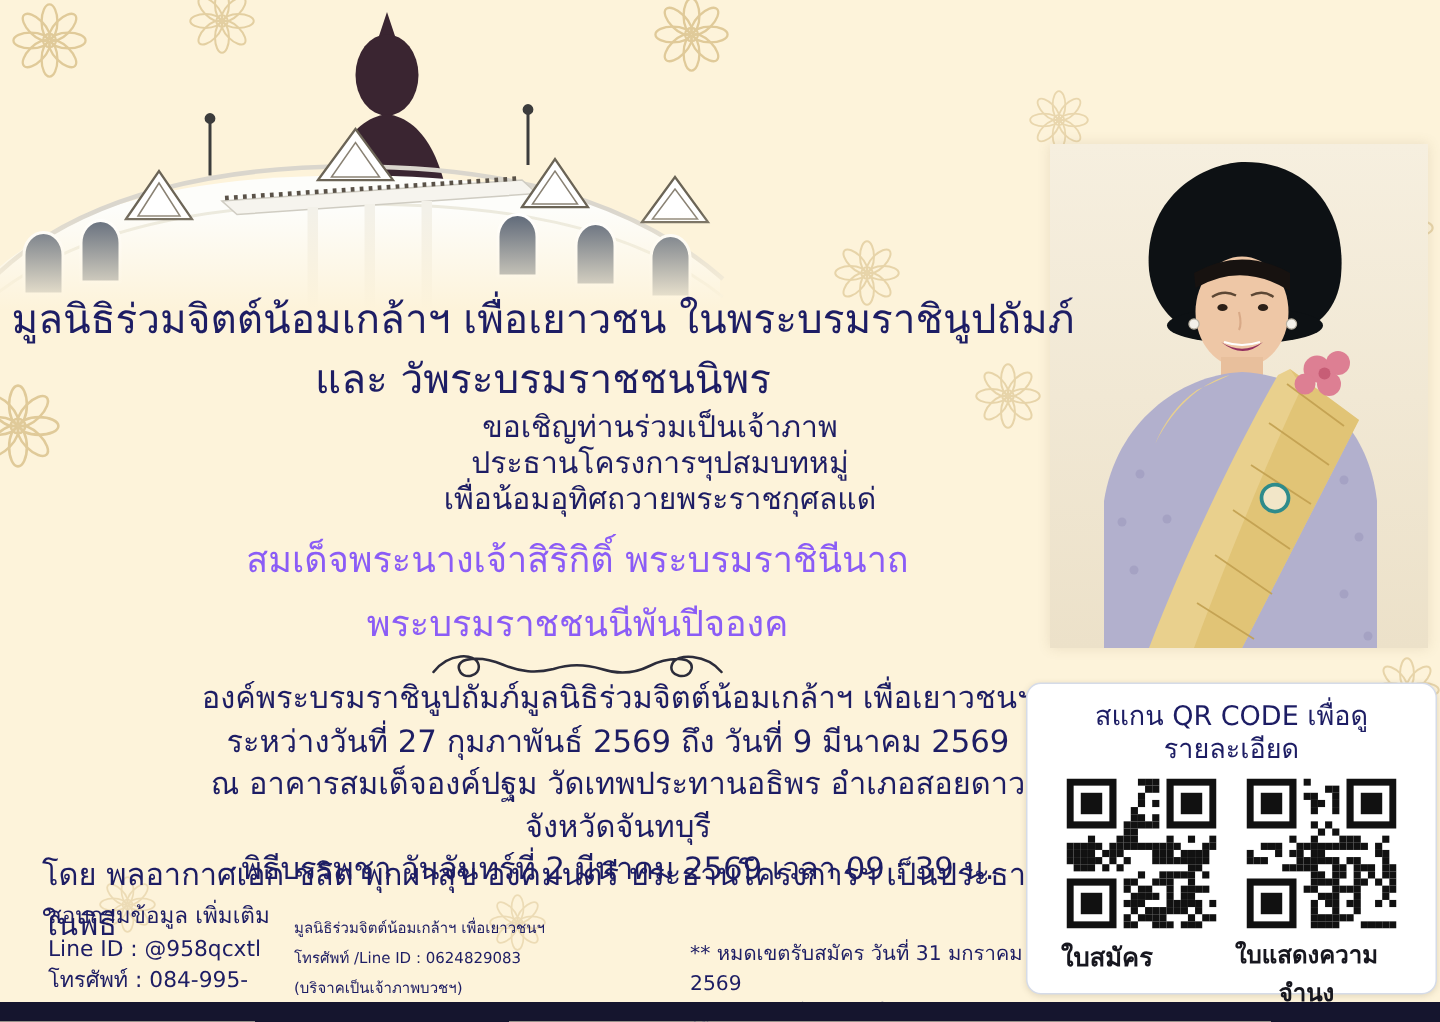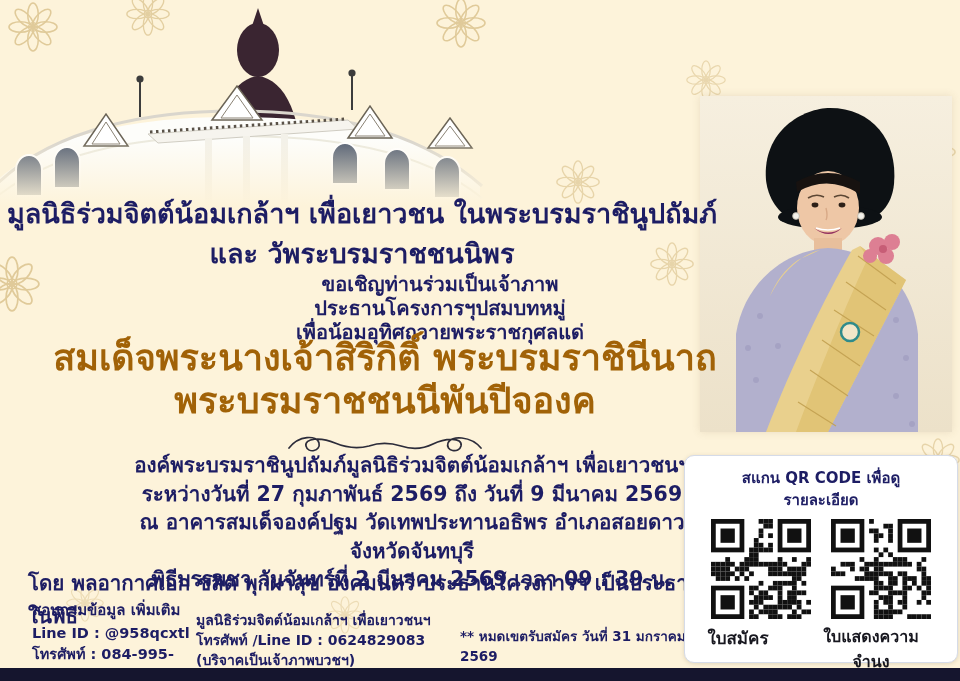--- a/index.html
+++ b/index.html
@@ -1,41 +1,41 @@
 <!DOCTYPE html>
 <html><head>
 <meta charset="utf-8">
 <style>
   html,body{margin:0;padding:0;background:#666;}
   .poster{position:relative;width:960px;height:681px;background:#fdf3da;overflow:hidden;
     font-family:"DejaVu Sans","Liberation Sans",sans-serif;color:#1d1d64;}
   .abs{position:absolute;}
-  .txt{position:absolute;font-weight:bold;color:#1d1d64;}
+  .txt{position:absolute;font-weight:normal;color:#1d1d64;}
   .center{text-align:center;}
   
   .header-block{left:0px;top:194px;width:724px;font-size:27px;line-height:40px;}
   .invite-block{left:170px;top:272px;width:540px;font-size:20px;line-height:24px;}
-  .royal-block{left:40px;top:336px;width:690px;font-size:36px;line-height:43px;color:#a16207;}
+  .royal-block{left:40px;top:352px;width:690px;font-size:24px;line-height:43px;color:#8b5cf6;}
   .details-block{left:118px;top:451px;width:588px;font-size:20.5px;line-height:28.5px;}
   .chairman-line{left:28px;top:566px;width:680px;font-size:20.5px;}
   .c1{left:32px;top:600px;width:170px;font-size:14.5px;line-height:21px;}
   .c1 .hd{font-size:15px;margin-bottom:2px;}
-  .c2{left:196px;top:610px;width:260px;font-size:14px;line-height:20px;}
+  .c2{left:196px;top:610px;width:260px;font-size:10px;line-height:20px;}
   .c3{left:460px;top:626px;width:230px;font-size:13.5px;line-height:20px;}
   
   .flower{position:absolute;pointer-events:none;}
   
   .temple{left:0px;top:0px;width:485px;height:218px;}
   .portrait{left:700px;top:96px;width:252px;height:336px;box-shadow:0 0 8px rgba(120,100,60,.15);}
   
   .divider{left:285px;top:431px;width:200px;height:26px;}
   
   .qr-panel{left:684px;top:455px;width:272px;height:206px;background:#ffffff;border:1px solid #d5dbe8;
     border-radius:10px;box-shadow:0 1px 4px rgba(90,80,50,.18);}
-  .qr-title{margin-top:11px;font-weight:bold;font-size:15px;line-height:22px;text-align:center;color:#1d1d64;}
+  .qr-title{margin-top:11px;font-weight:normal;font-size:18px;line-height:22px;text-align:center;color:#1d1d64;}
   .qr-row{display:flex;justify-content:center;gap:20px;margin-top:8px;}
   .qr-code{width:100px;height:100px;}
   .qr-labels{display:flex;justify-content:flex-start;gap:14px;margin-top:5px;font-weight:bold;color:#17171f;}
   .qr-label1{width:106px;text-align:center;font-size:17px;}
   .qr-label2{width:132px;text-align:center;font-size:16px;}
   
   .bottom-bar{left:0;top:668px;width:960px;height:13px;background:#15152e;}
 </style>
 </head>
 <body>

